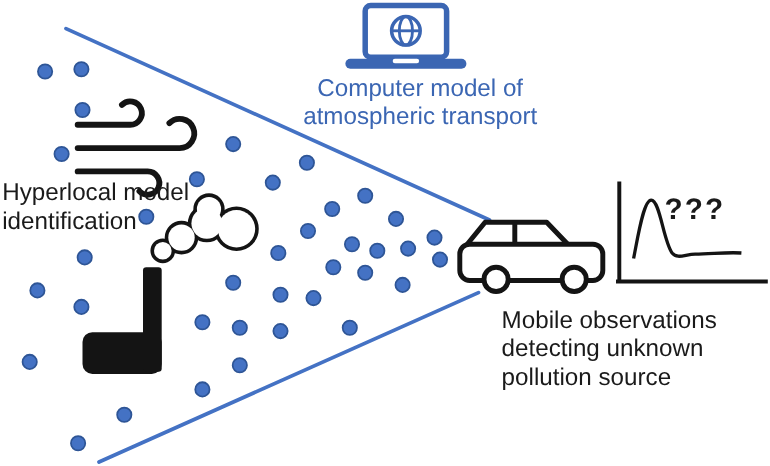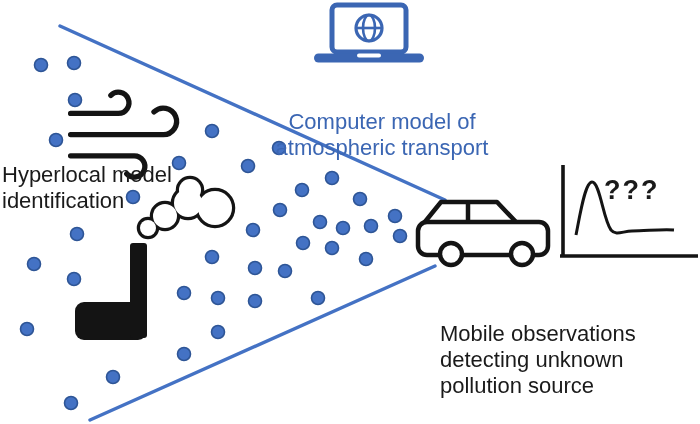--- a/index.html
+++ b/index.html
@@ -120,21 +120,21 @@
         <line x1="356" y1="28" x2="382" y2="28" stroke-width="2.6"></line>
       </g>
       <rect x="314" y="53.5" width="110" height="9" rx="4.5" fill="var(--icon-blue,#3B66B3)"></rect>
       <rect x="357" y="53.5" width="24" height="4" rx="2" fill="#fff"></rect>
     </g>
   </svg>
 
   <div class="label" style="left:2px;top:162px;">Hyperlocal model
 identification</div>
 
-  <div class="label blue" style="left:258px;top:67px;width:248px;margin-top:42px;">Computer model of
+  <div class="label blue" style="left:258px;top:67px;width:248px;">Computer model of
 atmospheric transport</div>
 
-  <div class="label" style="left:440px;top:278px;margin-top:43px;">Mobile observations
+  <div class="label" style="left:456px;top:278px;">Mobile observations
 detecting unknown
 pollution source</div>
 
   <div class="label marks" style="left:604px;top:177px;">???</div>
 </div>
 
 </body></html>

